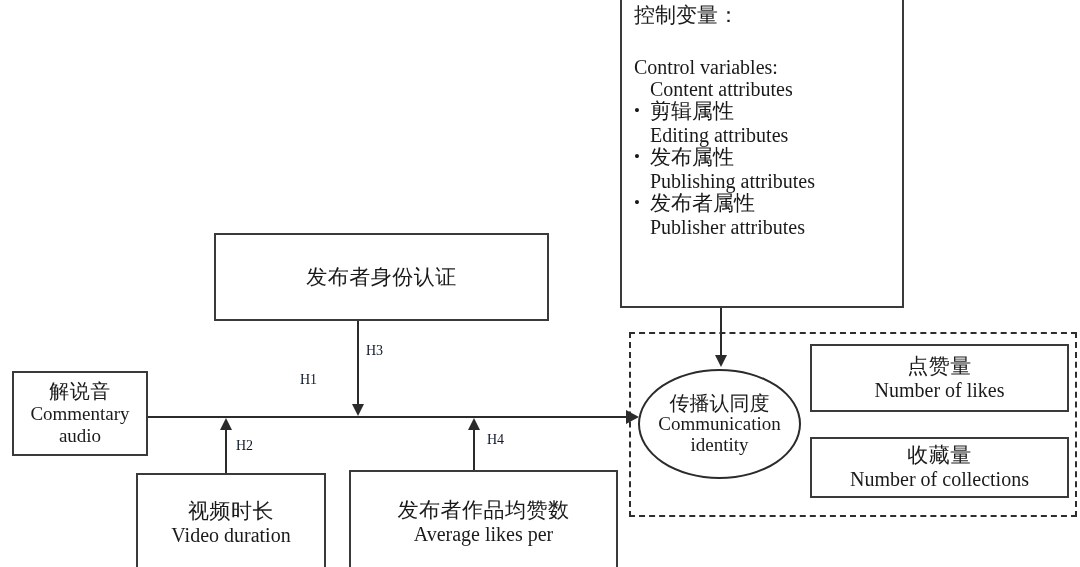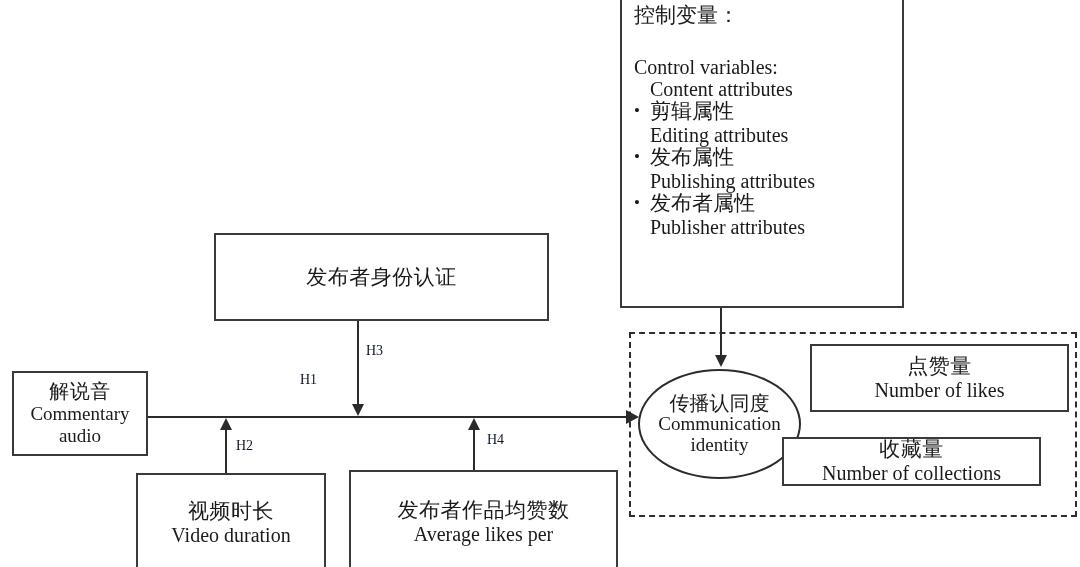--- a/index.html
+++ b/index.html
@@ -99,21 +99,21 @@
     align-items: center; justify-content: center;
     text-align: center;
     line-height: 1.1;
     z-index: 3;
   }
   #ellipse-communication .zh { font-size: 20px; }
   #ellipse-communication .en { font-size: 19px; }
 
   
   #box-likes { left: 810px; top: 344px; width: 259px; height: 68px; }
-  #box-collections { left: 782px; top: 437px; width: 259px; height: 49px; }
+  #box-collections { left: 810px; top: 437px; width: 259px; height: 61px; }
 
   
   .hline {
     position: absolute;
     background: #2b2b2b;
     height: 2px;
     z-index: 2;
   }
   .vline {
     position: absolute;

